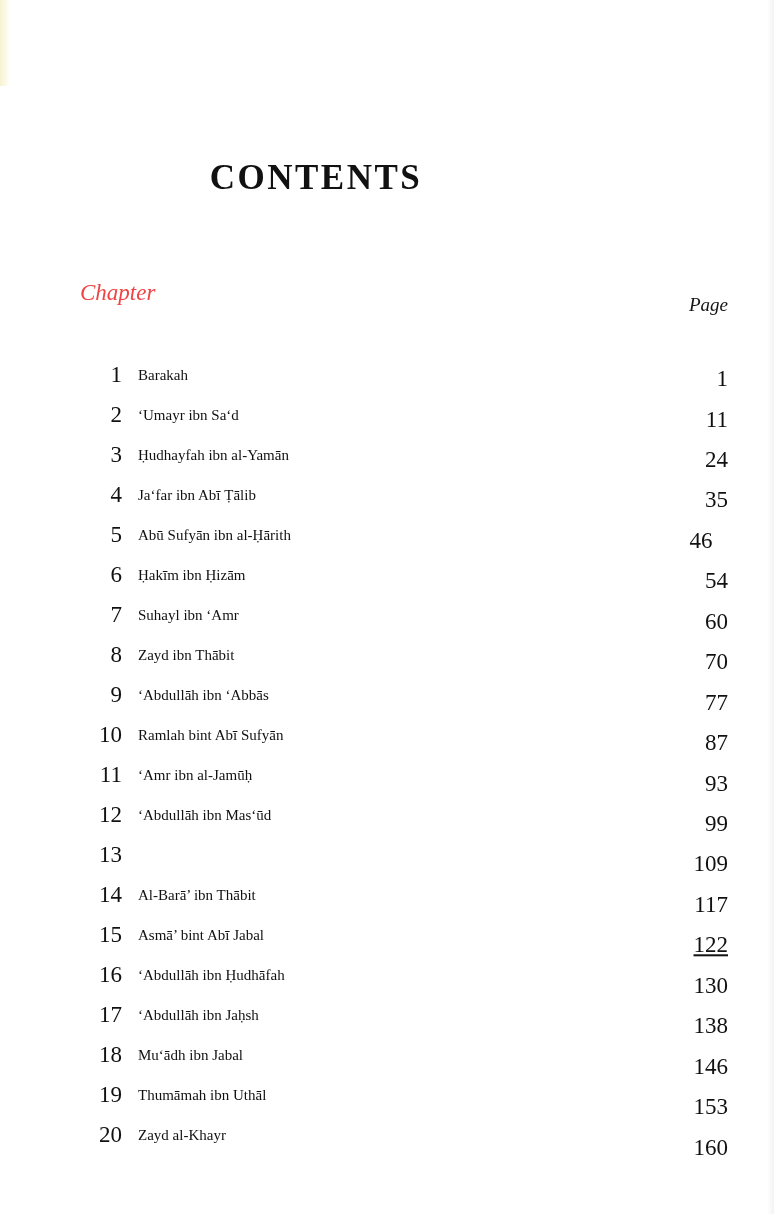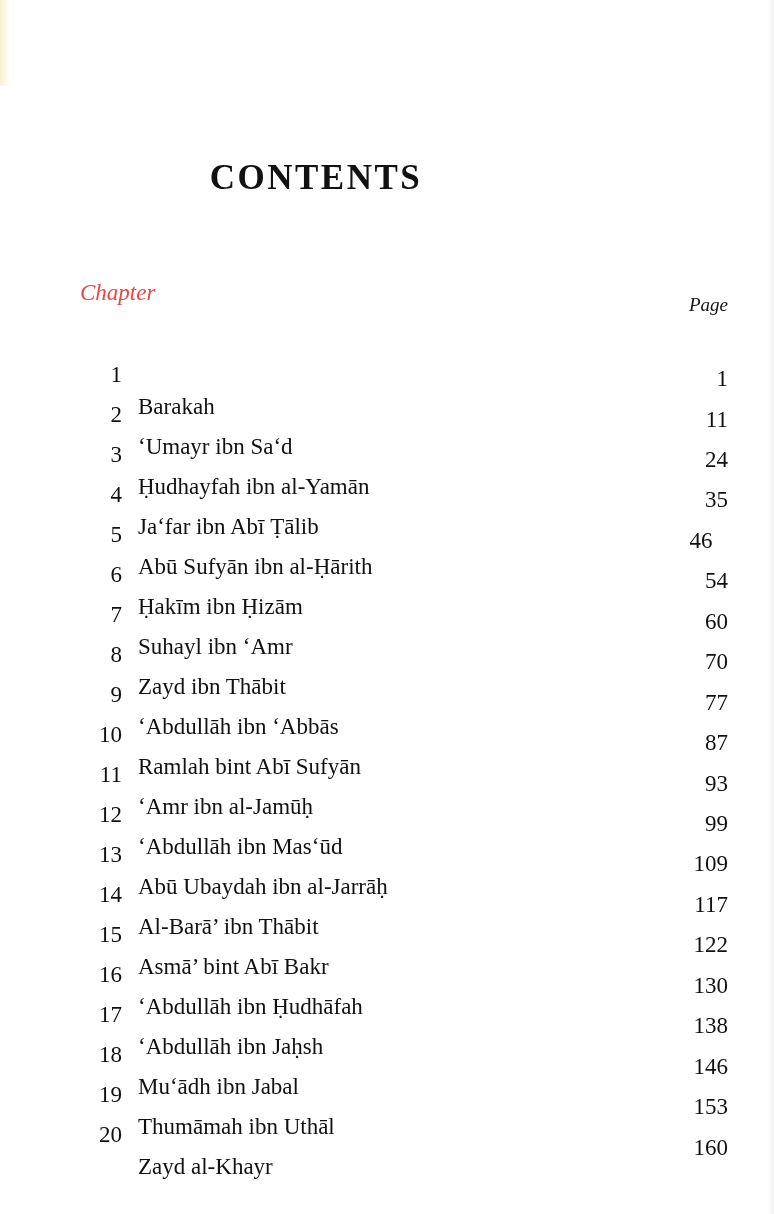--- a/index.html
+++ b/index.html
@@ -95,24 +95,23 @@
     position: absolute;
     left: 0;
     width: 42px;
     text-align: right;
     font-size: 23px;
     color: #111111;
   }
   .toc-title {
     position: absolute;
     left: 58px;
-    font-size: 23px;
+    font-size: 15px;
     color: #111111;
     white-space: nowrap;
-    margin-top: 32px;
   }
   .toc-page {
     position: absolute;
     right: 0;
     width: 54px;
     text-align: right;
     font-size: 23px;
     color: #111111;
   }
   
@@ -189,32 +188,31 @@
         <span class="toc-title">‘Amr ibn al-Jamūḥ</span>
         <span class="toc-page" style="transform: translateY(8.5px); text-align: right;">93</span>
       </div>
       <div class="toc-row">
         <span class="toc-num">12</span>
         <span class="toc-title">‘Abdullāh ibn Mas‘ūd</span>
         <span class="toc-page" style="transform: translateY(8.9px);">99</span>
       </div>
       <div class="toc-row">
         <span class="toc-num">13</span>
-        <span class="toc-title">Abū Ubaydah ibn al-Jarrāḥ</span>
         <span class="toc-page" style="transform: translateY(9.4px);">109</span>
       </div>
       <div class="toc-row">
         <span class="toc-num">14</span>
         <span class="toc-title">Al-Barā’ ibn Thābit</span>
         <span class="toc-page" style="transform: translateY(9.9px);">117</span>
       </div>
       <div class="toc-row">
         <span class="toc-num">15</span>
-        <span class="toc-title">Asmā’ bint Abī Bakr</span>
-        <span class="toc-page" style="transform: translateY(10.3px);">122</span>
+        <span class="toc-title">Asmā’ bint Abī Jabal</span>
+        <span class="toc-page" style="transform: translateY(10.3px); text-decoration: underline;">122</span>
       </div>
       <div class="toc-row">
         <span class="toc-num">16</span>
         <span class="toc-title">‘Abdullāh ibn Ḥudhāfah</span>
         <span class="toc-page" style="transform: translateY(10.8px);">130</span>
       </div>
       <div class="toc-row">
         <span class="toc-num">17</span>
         <span class="toc-title">‘Abdullāh ibn Jaḥsh</span>
         <span class="toc-page" style="transform: translateY(11.2px);">138</span>

